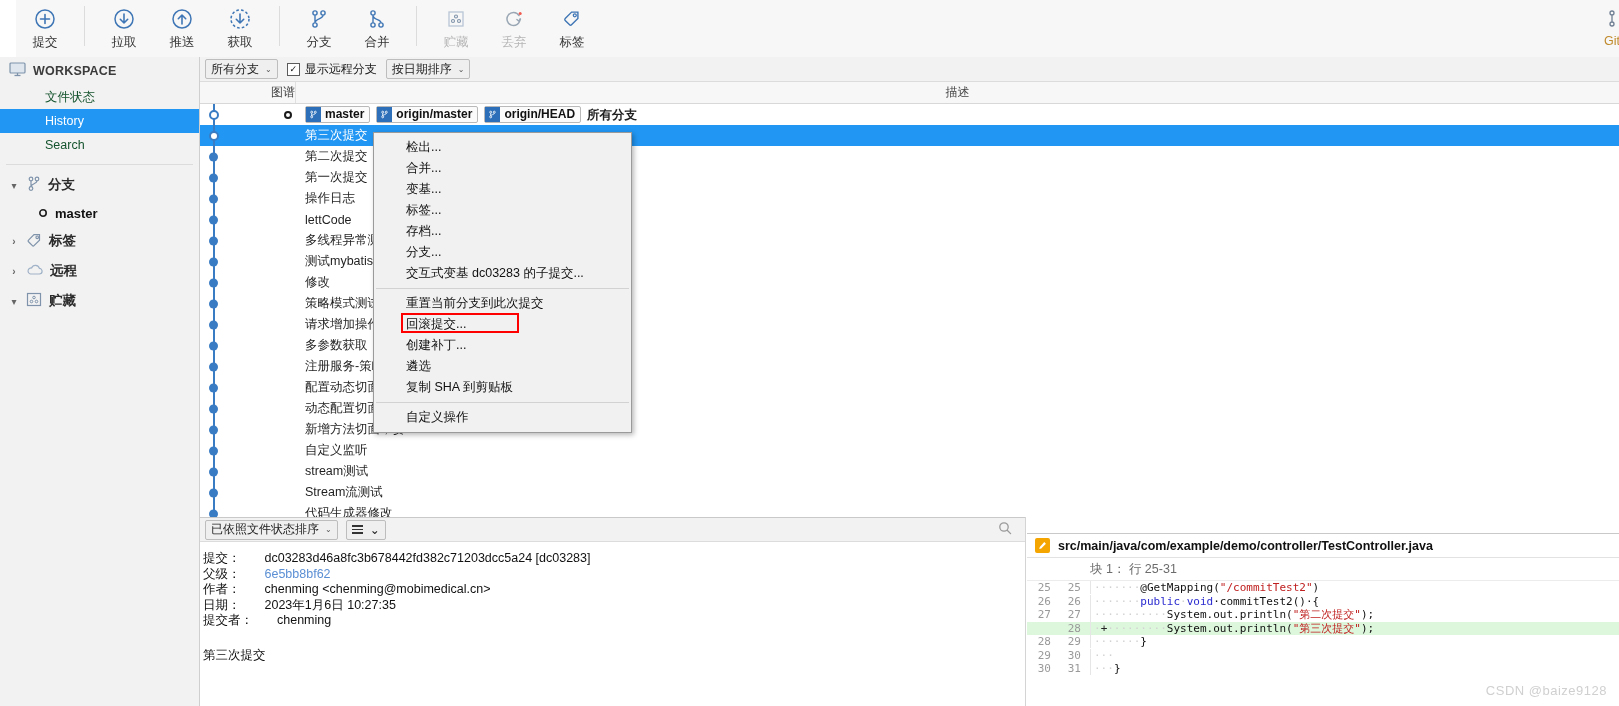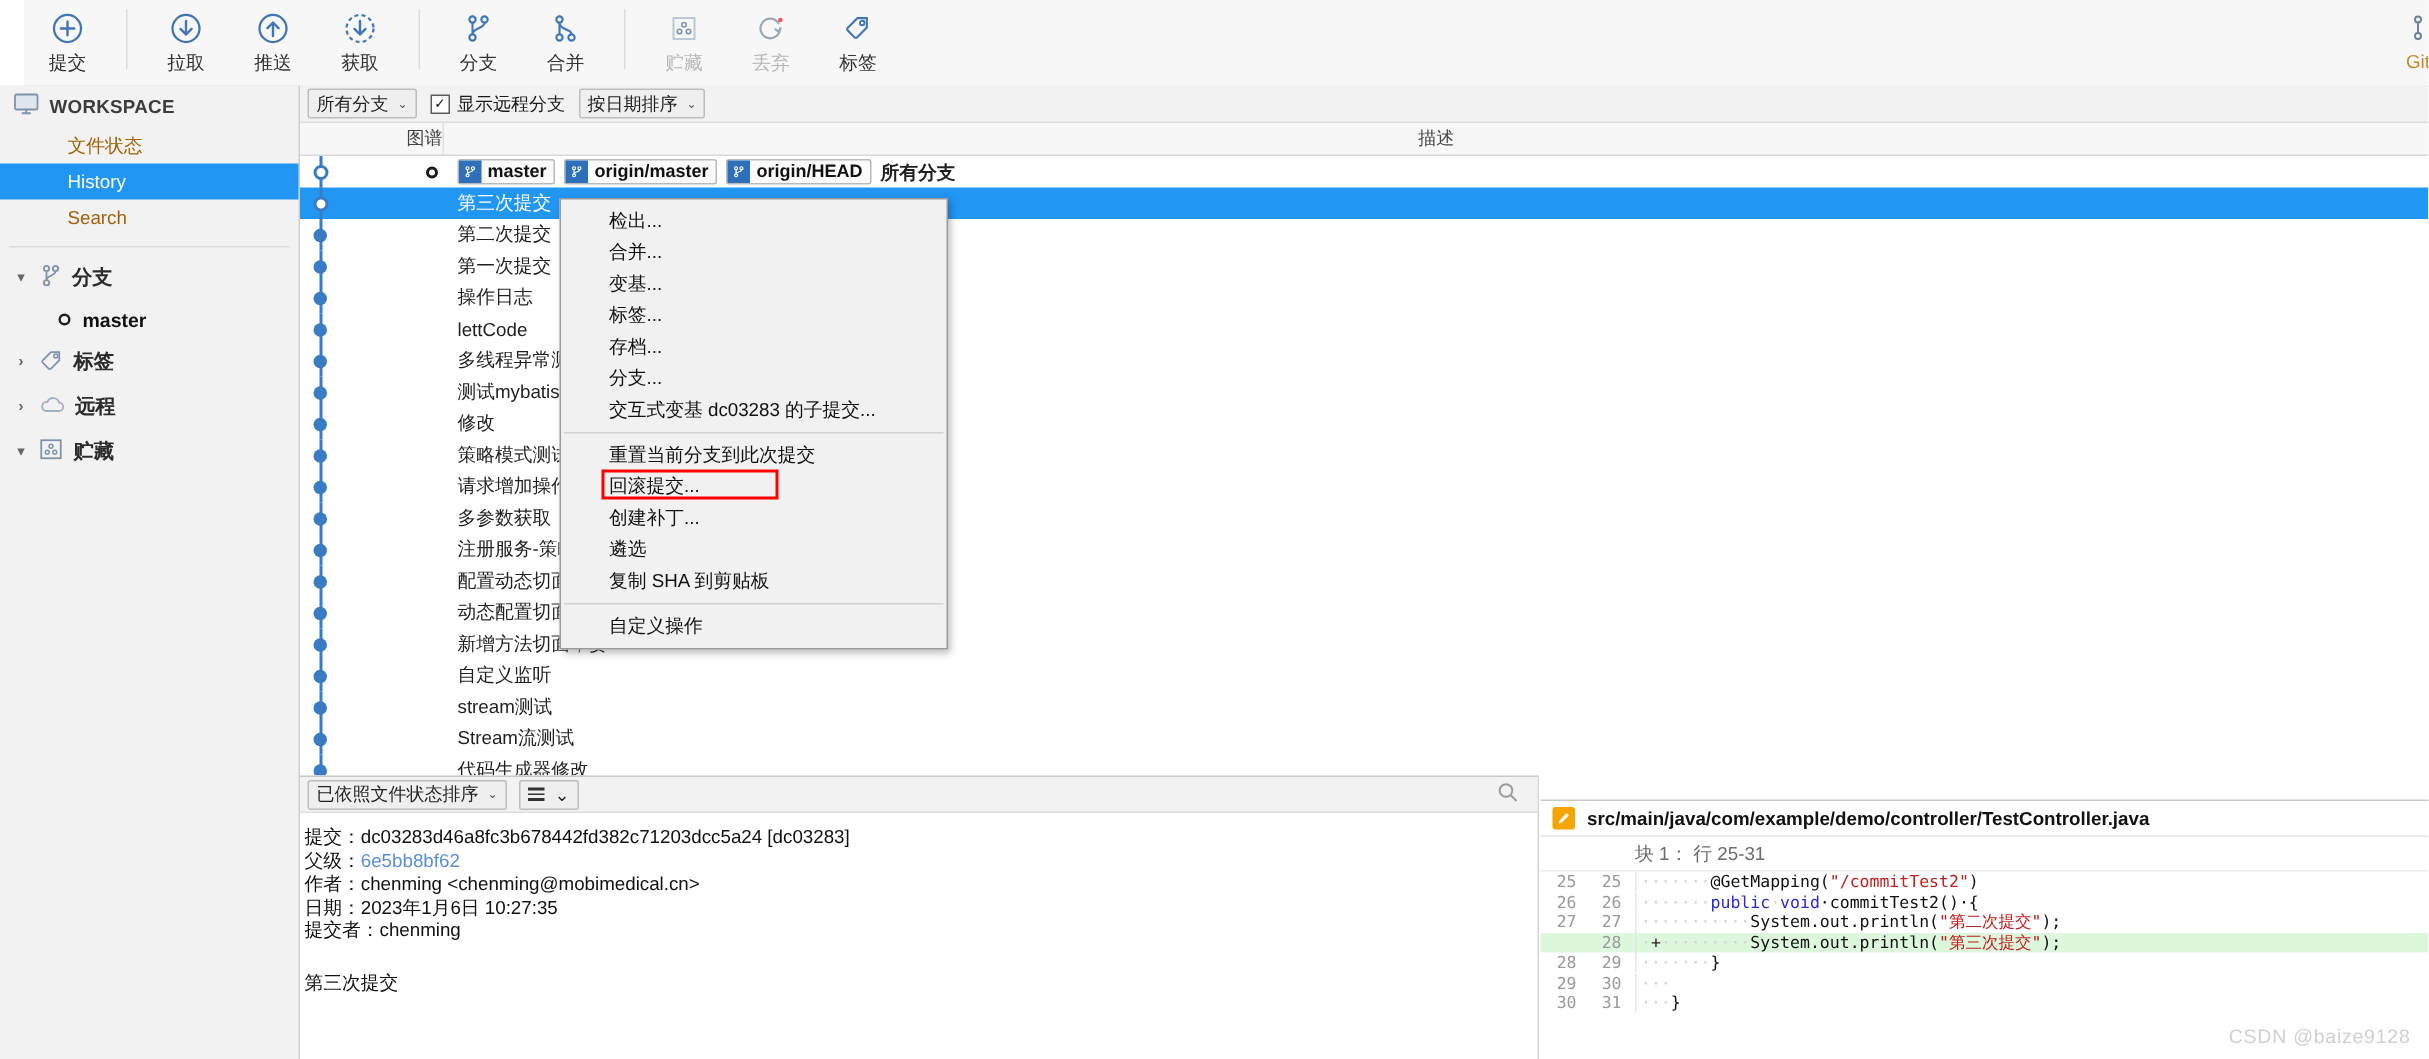--- a/index.html
+++ b/index.html
@@ -32,21 +32,21 @@
   
   #sidebar{
     position:absolute;left:0;top:57px;width:200px;height:649px;
     background:#f2f2f2;border-right:1px solid #cfcfcf;box-sizing:border-box;
   }
   .sb-head{
     display:flex;align-items:center;gap:7px;height:28px;padding-left:9px;
     font-size:12.5px;font-weight:bold;color:#3c3c3c;letter-spacing:.2px;
   }
   .sb-row{
-    height:24px;display:flex;align-items:center;font-size:12.5px;color:#a16207;
+    height:24px;display:flex;align-items:center;font-size:12.5px;color:#14532d;
     padding-left:45px;box-sizing:border-box;cursor:default;
   }
   .sb-row.sel{background:#2196f3;color:#ffffff;}
   .sb-divider{height:1px;background:#dcdcdc;margin:7px 6px 5px 6px;}
   .sb-group{
     height:30px;display:flex;align-items:center;gap:6px;padding-left:8px;
     font-size:13.5px;font-weight:bold;color:#2b2b2b;box-sizing:border-box;cursor:default;
   }
   .sb-group .chev{width:12px;color:#666;font-size:10px;text-align:center;}
   .sb-child{
@@ -130,21 +130,21 @@
   .iconcombo{
     height:18px;background:#efefef;border:1px solid #bdbdbd;border-radius:2px;
     display:inline-flex;align-items:center;gap:7px;padding:0 5px;cursor:default;
   }
   .hamb{display:inline-flex;flex-direction:column;gap:2px;}
   .hamb i{display:block;width:11px;height:1.5px;background:#333;}
   #btbar .srch{margin-left:auto;margin-right:8px;}
   #meta{padding:9px 0 0 3px;font-size:12.5px;line-height:15.5px;color:#111;}
   .mline{white-space:nowrap;}
   .mlabel{display:inline-block;}
-  .mval{color:#111;}
+  .mval{color:#111;margin-left:24px;}
   .mval.link{color:#5b8fd4;}
   #cmsg{margin-top:18px;padding-left:3px;font-size:12.5px;color:#111;}
 
   #btright{position:absolute;left:827px;top:16px;width:592px;height:224px;border-radius:15px;}
   #filehdr{
     height:25px;display:flex;align-items:center;gap:8px;padding-left:8px;
     border-top:1px solid #c9c9c9;border-bottom:1px solid #e2e2e2;background:#fff;box-sizing:border-box;
   }
   .fileicon{
     width:15px;height:15px;background:#f5a500;border-radius:2px;

